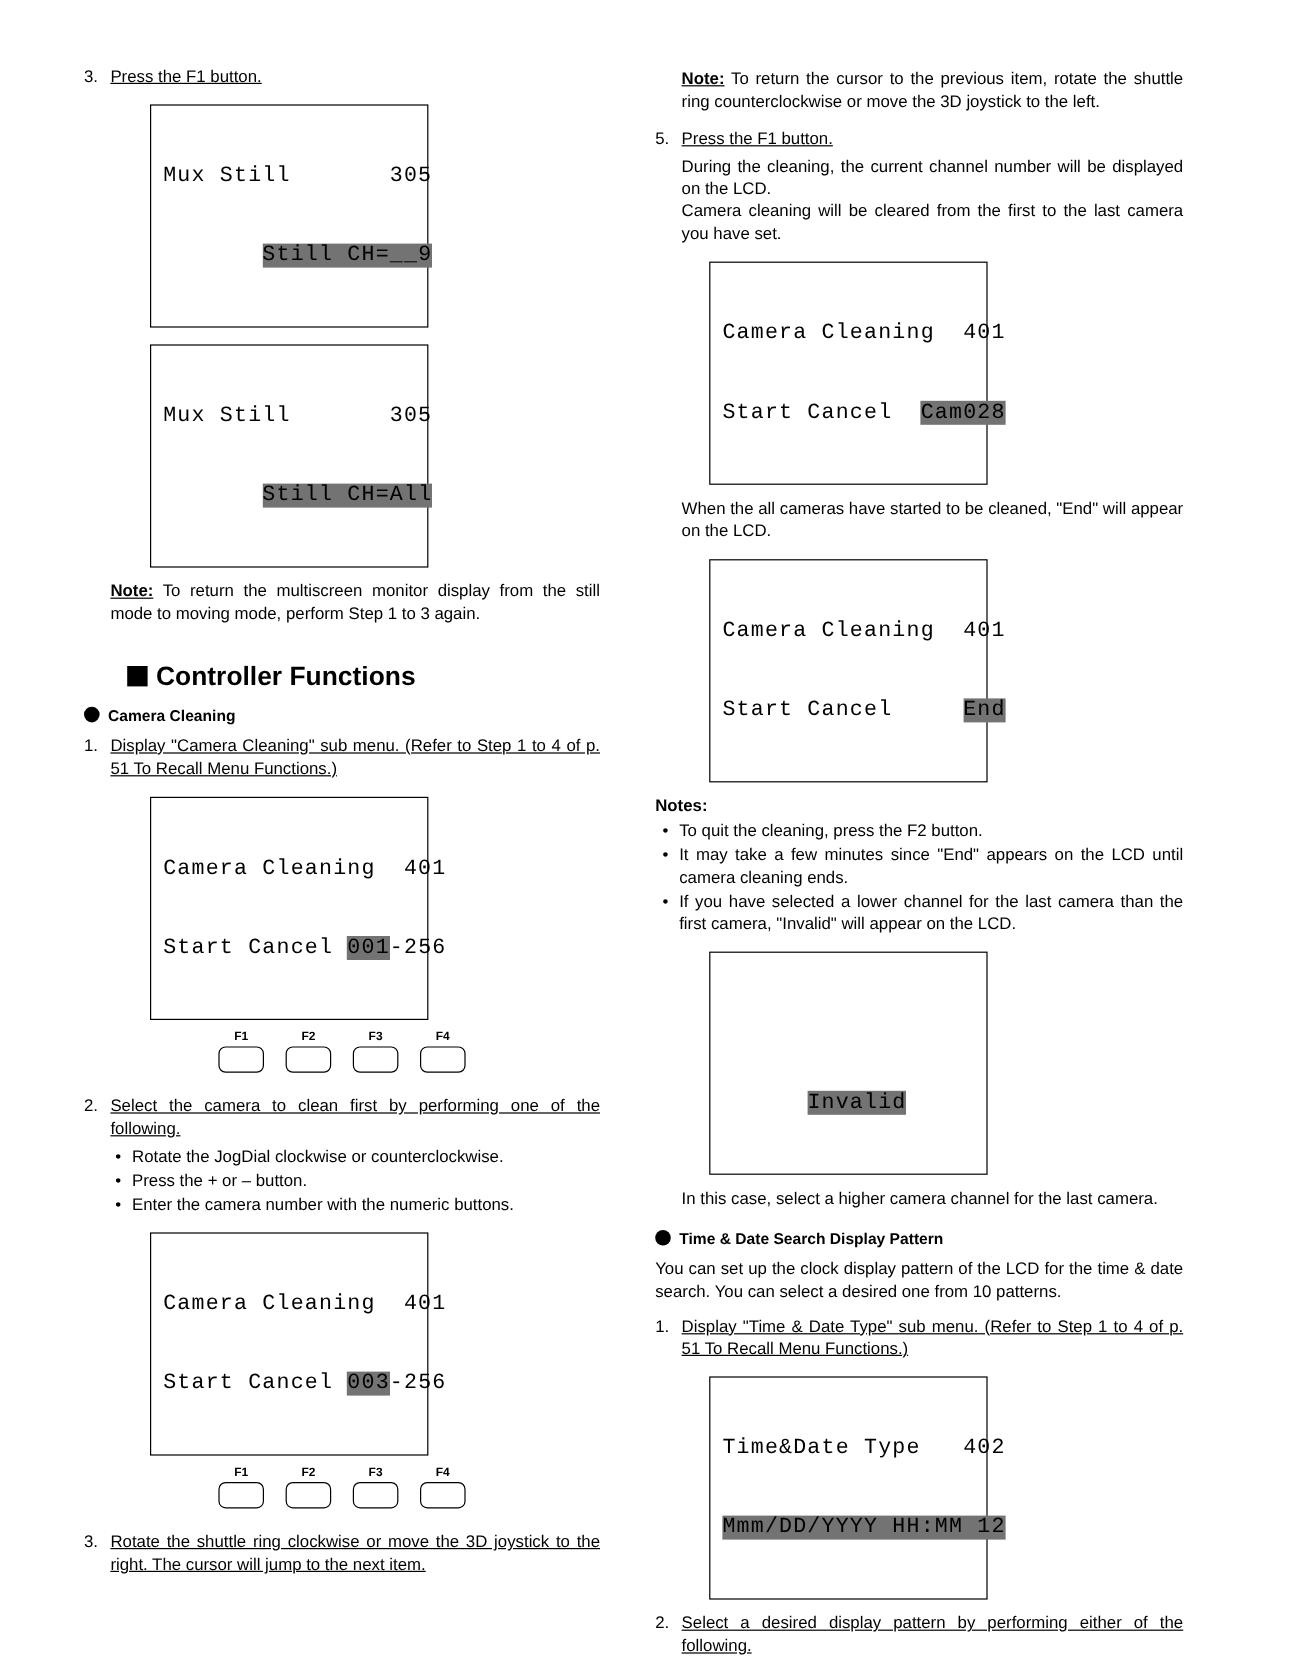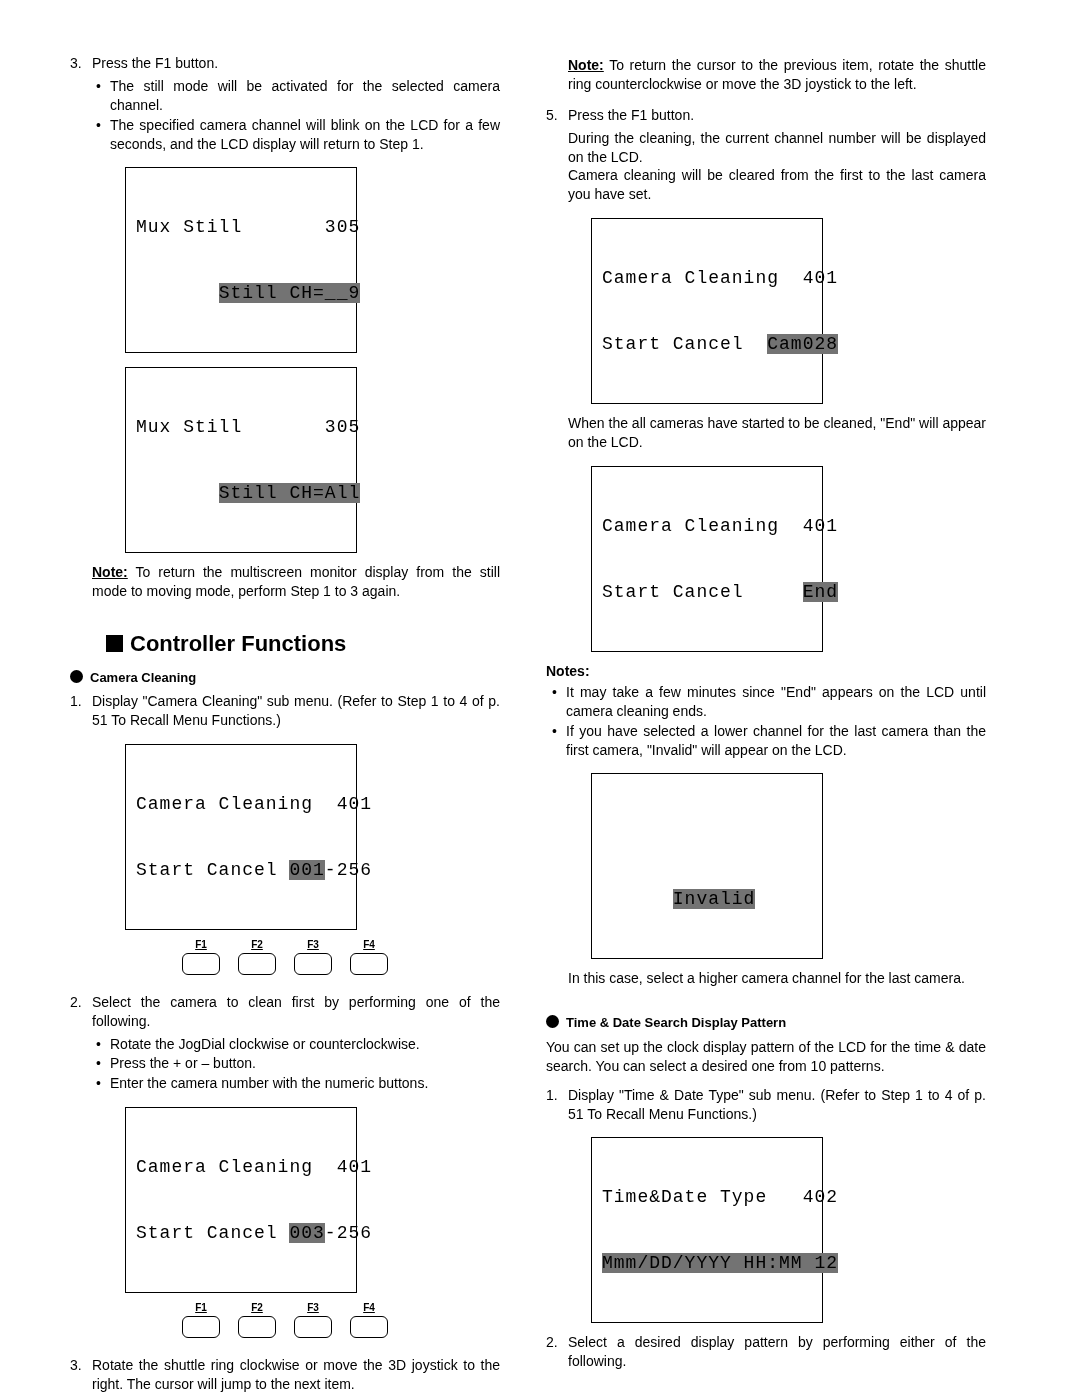--- a/index.html
+++ b/index.html
@@ -63,20 +63,21 @@
     margin: 6px 0 4px 0;
     text-align: justify;
     text-justify: inter-word;
   }
   .num-item .n {
     width: 22px;
     flex: 0 0 22px;
   }
   .num-item .t {
     flex: 1;
+    text-decoration: underline;
   }
 
   ul.bullets {
     list-style: none;
     margin: 2px 0 6px 0;
     padding: 0 0 0 26px;
   }
   ul.bullets li {
     position: relative;
     padding-left: 14px;
@@ -125,21 +126,20 @@
   .fkeys {
     display: flex;
     justify-content: center;
     gap: 18px;
     margin: -2px 0 18px 0;
   }
   .fkey {
     display: flex;
     flex-direction: column;
     align-items: center;
-    text-decoration: underline;
   }
   .fkey .lab {
     font-size: 10px;
     font-weight: bold;
     margin-bottom: 1px;
   }
   .fkey .btn {
     width: 36px;
     height: 20px;
     border: 1.3px solid #000;
@@ -160,24 +160,20 @@
 <body>
 
 <div class="page">
   <div class="cols">
 
     <div class="col">
       <div class="num-item">
         <span class="n">3.</span>
         <span class="t">Press the F1 button.</span>
       </div>
-      <ul class="bullets">
-        <li>The still mode will be activated for the selected camera channel.</li>
-        <li>The specified camera channel will blink on the LCD for a few seconds, and the LCD display will return to Step 1.</li>
-      </ul>
 
       <div class="lcd">
         <span class="lcd-row">Mux Still       305</span>
         <span class="lcd-row"><span>       </span><span class="hl">Still CH=__9</span></span>
       </div>
 
       <div class="lcd">
         <span class="lcd-row">Mux Still       305</span>
         <span class="lcd-row"><span>       </span><span class="hl">Still CH=All</span></span>
       </div>
@@ -276,32 +272,33 @@
 
       <div class="indent">When the all cameras have started to be cleaned, "End" will appear on the LCD.</div>
 
       <div class="lcd">
         <span class="lcd-row">Camera Cleaning  401</span>
         <span class="lcd-row"><span>Start Cancel     </span><span class="hl">End</span></span>
       </div>
 
       <div class="notes-head">Notes:</div>
       <ul class="bullets" style="padding-left:6px;">
+        <li>To quit the cleaning, press the F2 button.</li>
         <li>It may take a few minutes since "End" appears on the LCD until camera cleaning ends.</li>
         <li>If you have selected a lower channel for the last camera than the first camera, "Invalid" will appear on the LCD.</li>
       </ul>
 
       <div class="lcd">
         <span class="lcd-row">                    </span>
         <span class="lcd-row"><span>      </span><span class="hl">Invalid</span><span>       </span></span>
       </div>
 
       <div class="indent">In this case, select a higher camera channel for the last camera.</div>
 
-      <h3 class="subsection" style="margin-top:26px;">Time &amp; Date Search Display Pattern</h3>
+      <h3 class="subsection" style="margin-top:16px;">Time &amp; Date Search Display Pattern</h3>
       <div class="intro">You can set up the clock display pattern of the LCD for the time &amp; date search. You can select a desired one from 10 patterns.</div>
 
       <div class="num-item">
         <span class="n">1.</span>
         <span class="t">Display "Time &amp; Date Type" sub menu. (Refer to Step 1 to 4 of p. 51 To Recall Menu Functions.)</span>
       </div>
 
       <div class="lcd">
         <span class="lcd-row">Time&amp;Date Type   402</span>
         <span class="lcd-row"><span class="hl">Mmm/DD/YYYY HH:MM 12</span></span>

